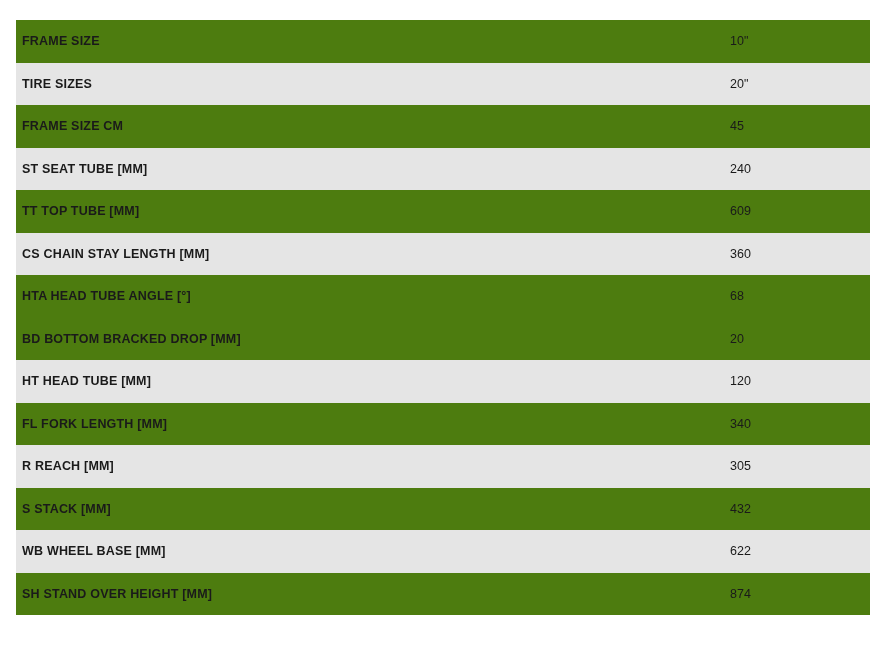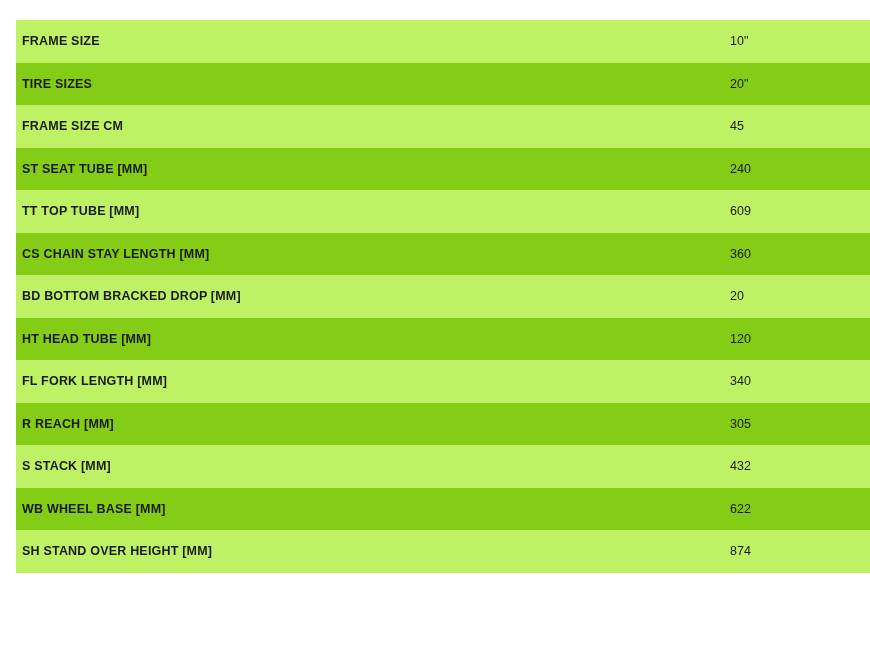--- a/index.html
+++ b/index.html
@@ -21,24 +21,24 @@
   .spec-table {
     width: 838px;
     margin: 0 16px;
     border-collapse: collapse;
     table-layout: fixed;
   }
   .spec-table tr {
     height: 42.5px;
   }
   .spec-table tr.odd td {
-    background: #bef264;
+    background: #4d7c0f;
   }
   .spec-table tr.even td {
-    background: #84cc16;
+    background: #e5e5e5;
   }
   .spec-table td {
     padding: 0 0 0 6px;
     vertical-align: middle;
     border: none;
   }
   td.label {
     width: 692px;
     font-size: 12.5px;
     font-weight: bold;
@@ -78,20 +78,24 @@
       </tr>
       <tr class="odd">
         <td class="label">TT TOP TUBE [MM]</td>
         <td class="value">609</td>
       </tr>
       <tr class="even">
         <td class="label">CS CHAIN STAY LENGTH [MM]</td>
         <td class="value">360</td>
       </tr>
       <tr class="odd">
+        <td class="label">HTA HEAD TUBE ANGLE [°]</td>
+        <td class="value">68</td>
+      </tr>
+      <tr class="odd">
         <td class="label">BD BOTTOM BRACKED DROP [MM]</td>
         <td class="value">20</td>
       </tr>
       <tr class="even">
         <td class="label">HT HEAD TUBE [MM]</td>
         <td class="value">120</td>
       </tr>
       <tr class="odd">
         <td class="label">FL FORK LENGTH [MM]</td>
         <td class="value">340</td>

